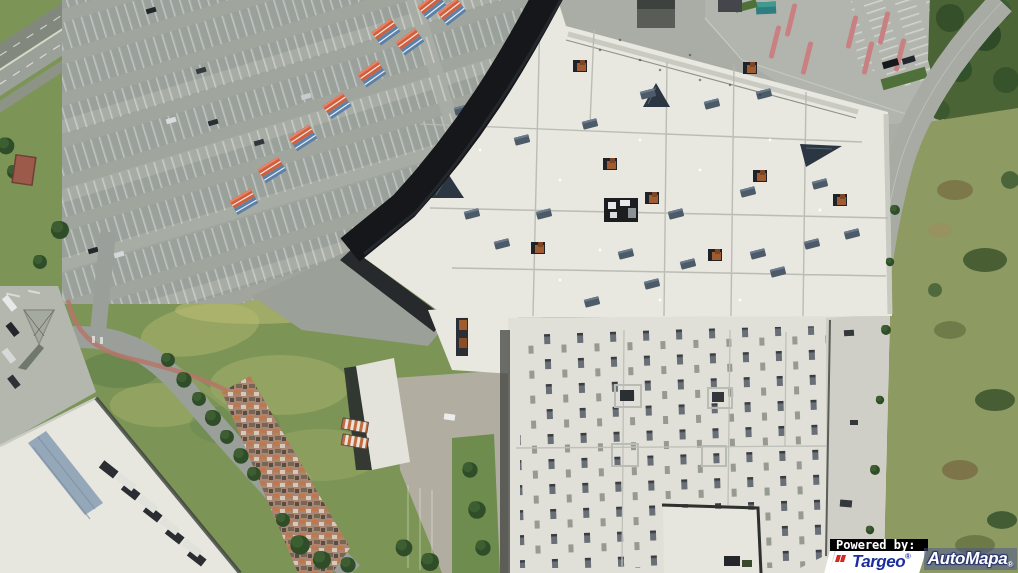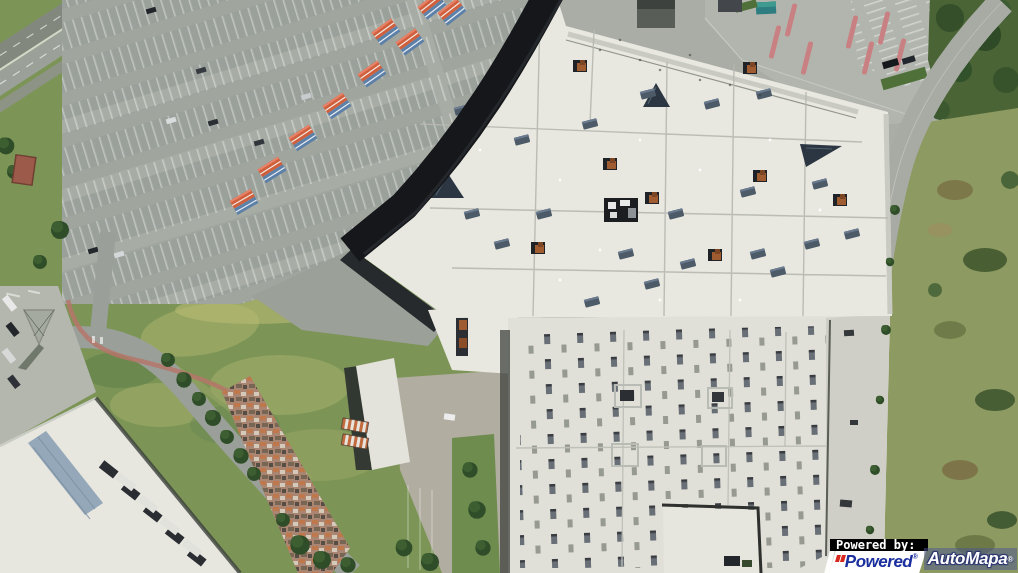--- a/index.html
+++ b/index.html
@@ -22,21 +22,21 @@
       background:#fff;clip-path:polygon(7% 0,100% 0,93% 100%,0 100%);
       display:flex;align-items:flex-start;justify-content:center;cursor:pointer;}
   .targeo-quote{position:absolute;left:7px;top:4px;display:flex;gap:1.5px;}
   .targeo-quote i{display:block;width:3.5px;height:7px;background:#d6281e;
       transform:skewX(-16deg);}
   .targeo-word{color:#1b2f9e;font-style:italic;font-weight:bold;font-size:17px;
       letter-spacing:-0.5px;line-height:21px;margin-left:8px;}
   .targeo-reg{color:#1b2f9e;font-size:8px;font-weight:bold;line-height:10px;
       margin-top:1px;}
   .automapa-box{position:absolute;left:924px;top:548px;width:93px;height:22px;
-      background:rgba(74,84,144,.5);display:flex;align-items:center;
+      background:rgba(74,84,144,.5);display:flex;align-items:flex-end;
       justify-content:center;cursor:pointer;}
   .automapa-word{color:#fff;font-style:italic;font-weight:bold;font-size:17px;
       letter-spacing:-0.3px;line-height:22px;
       text-shadow:1px 1px 1px #2a3470,-1px -1px 1px #2a3470,1px -1px 1px #2a3470,-1px 1px 1px #2a3470;}
   .automapa-reg{color:#fff;font-size:8px;font-weight:bold;line-height:10px;margin-top:1px;
       text-shadow:1px 1px 1px #2a3470;}
 </style>
 </head>
 <body>
 
@@ -422,21 +422,21 @@
   </g>
 </svg>
 
   <div class="divider"></div>
   <div class="powered">Powered by:</div>
   <div class="targeo-box">
     <span class="targeo-quote">
         <i></i>
         <i></i>
       </span>
-    <span class="targeo-word">Powered</span>
+    <span class="targeo-word">Targeo</span>
     <span class="targeo-reg">®</span>
   </div>
   <div class="automapa-box">
     <span class="automapa-word">AutoMapa</span>
     <span class="automapa-reg">®</span>
   </div>
 
 </div>
 
 </body></html>

